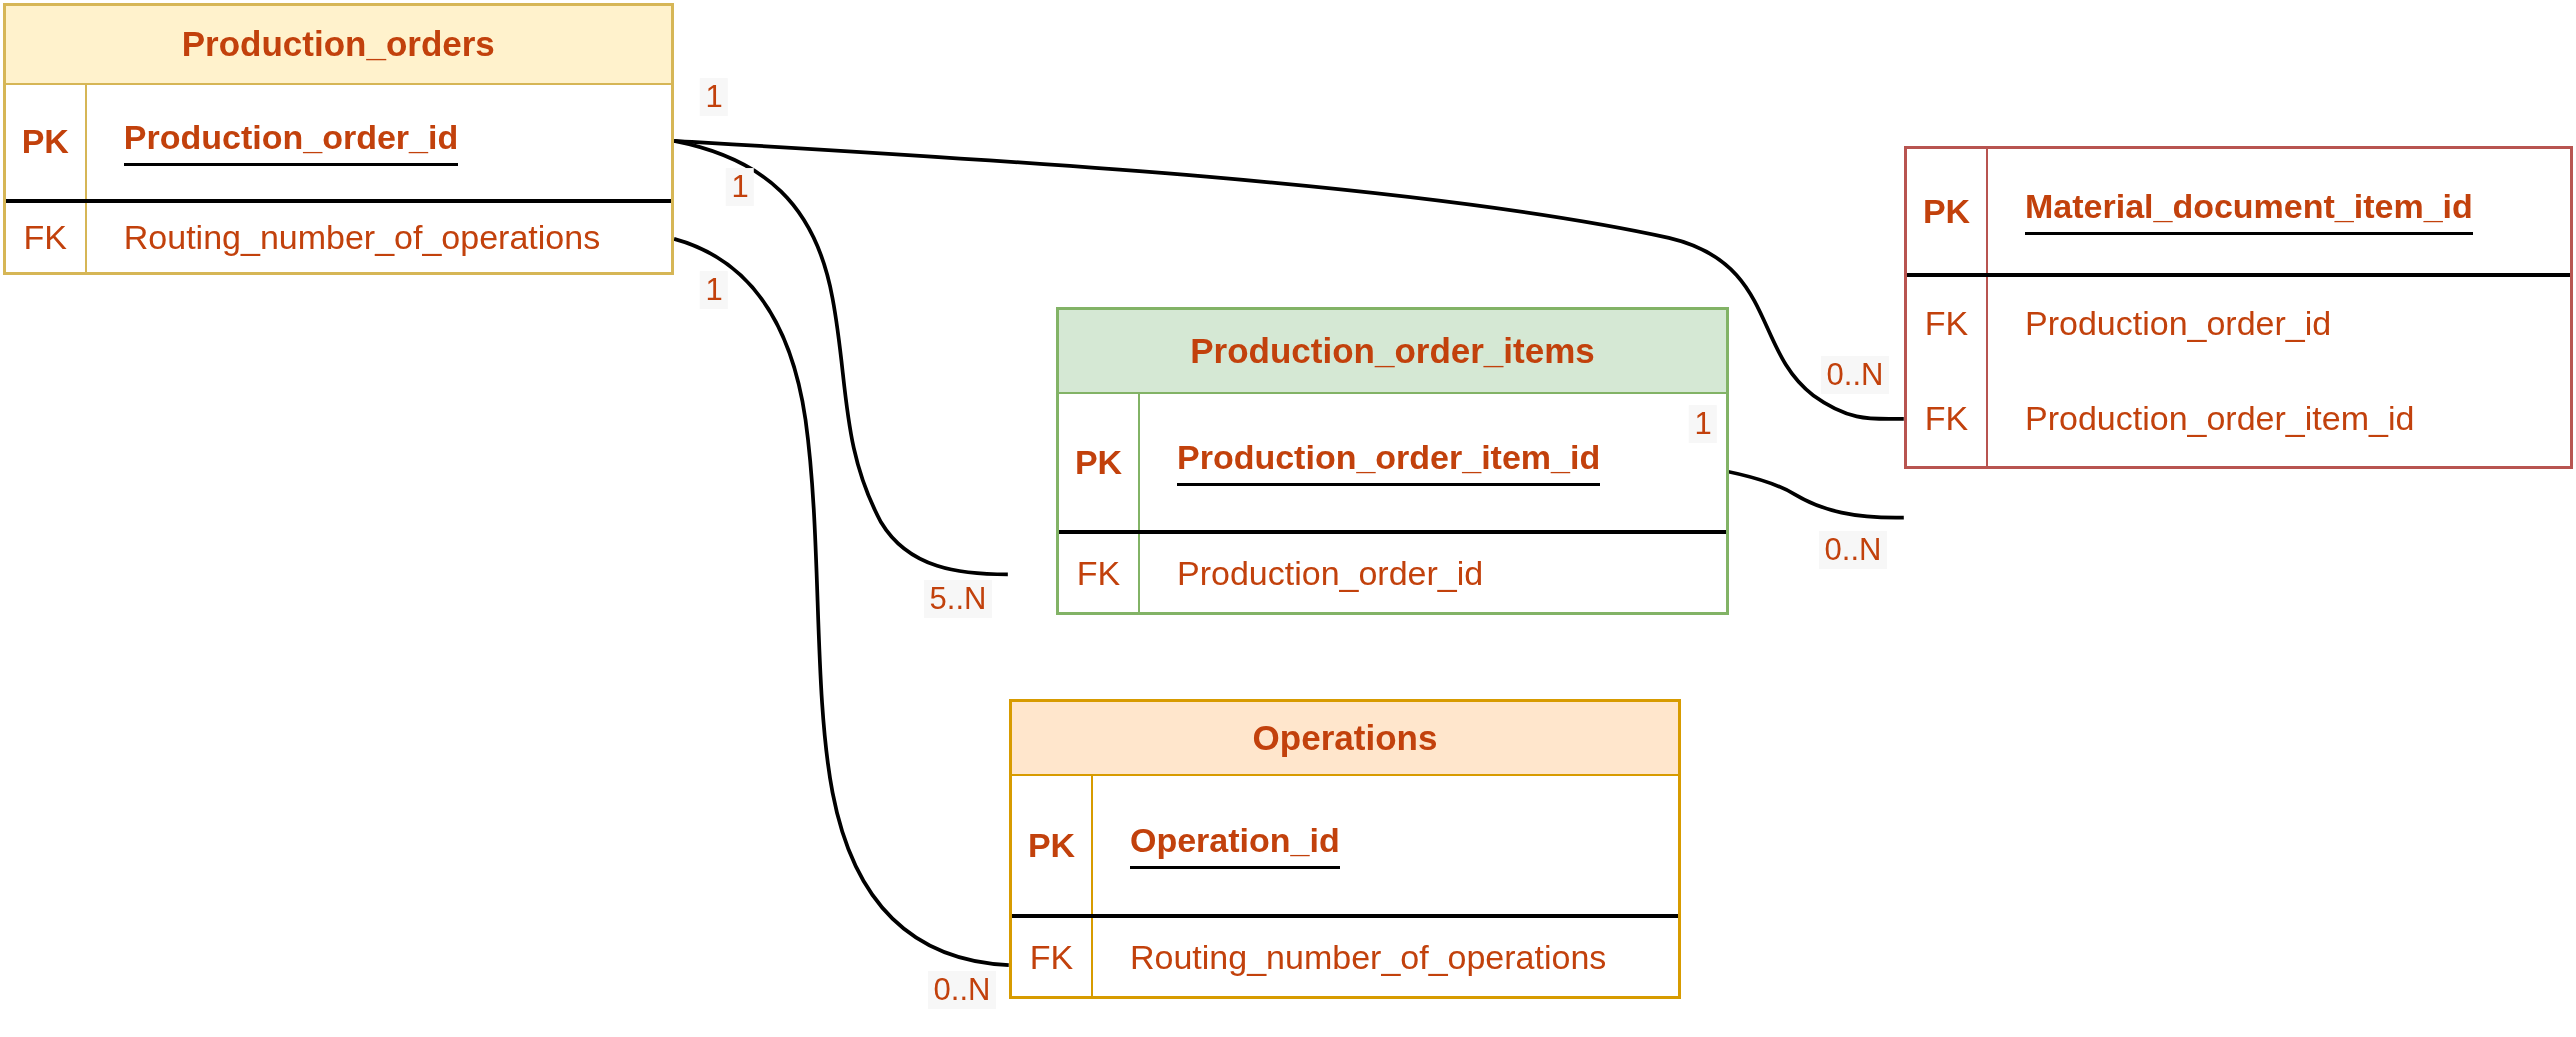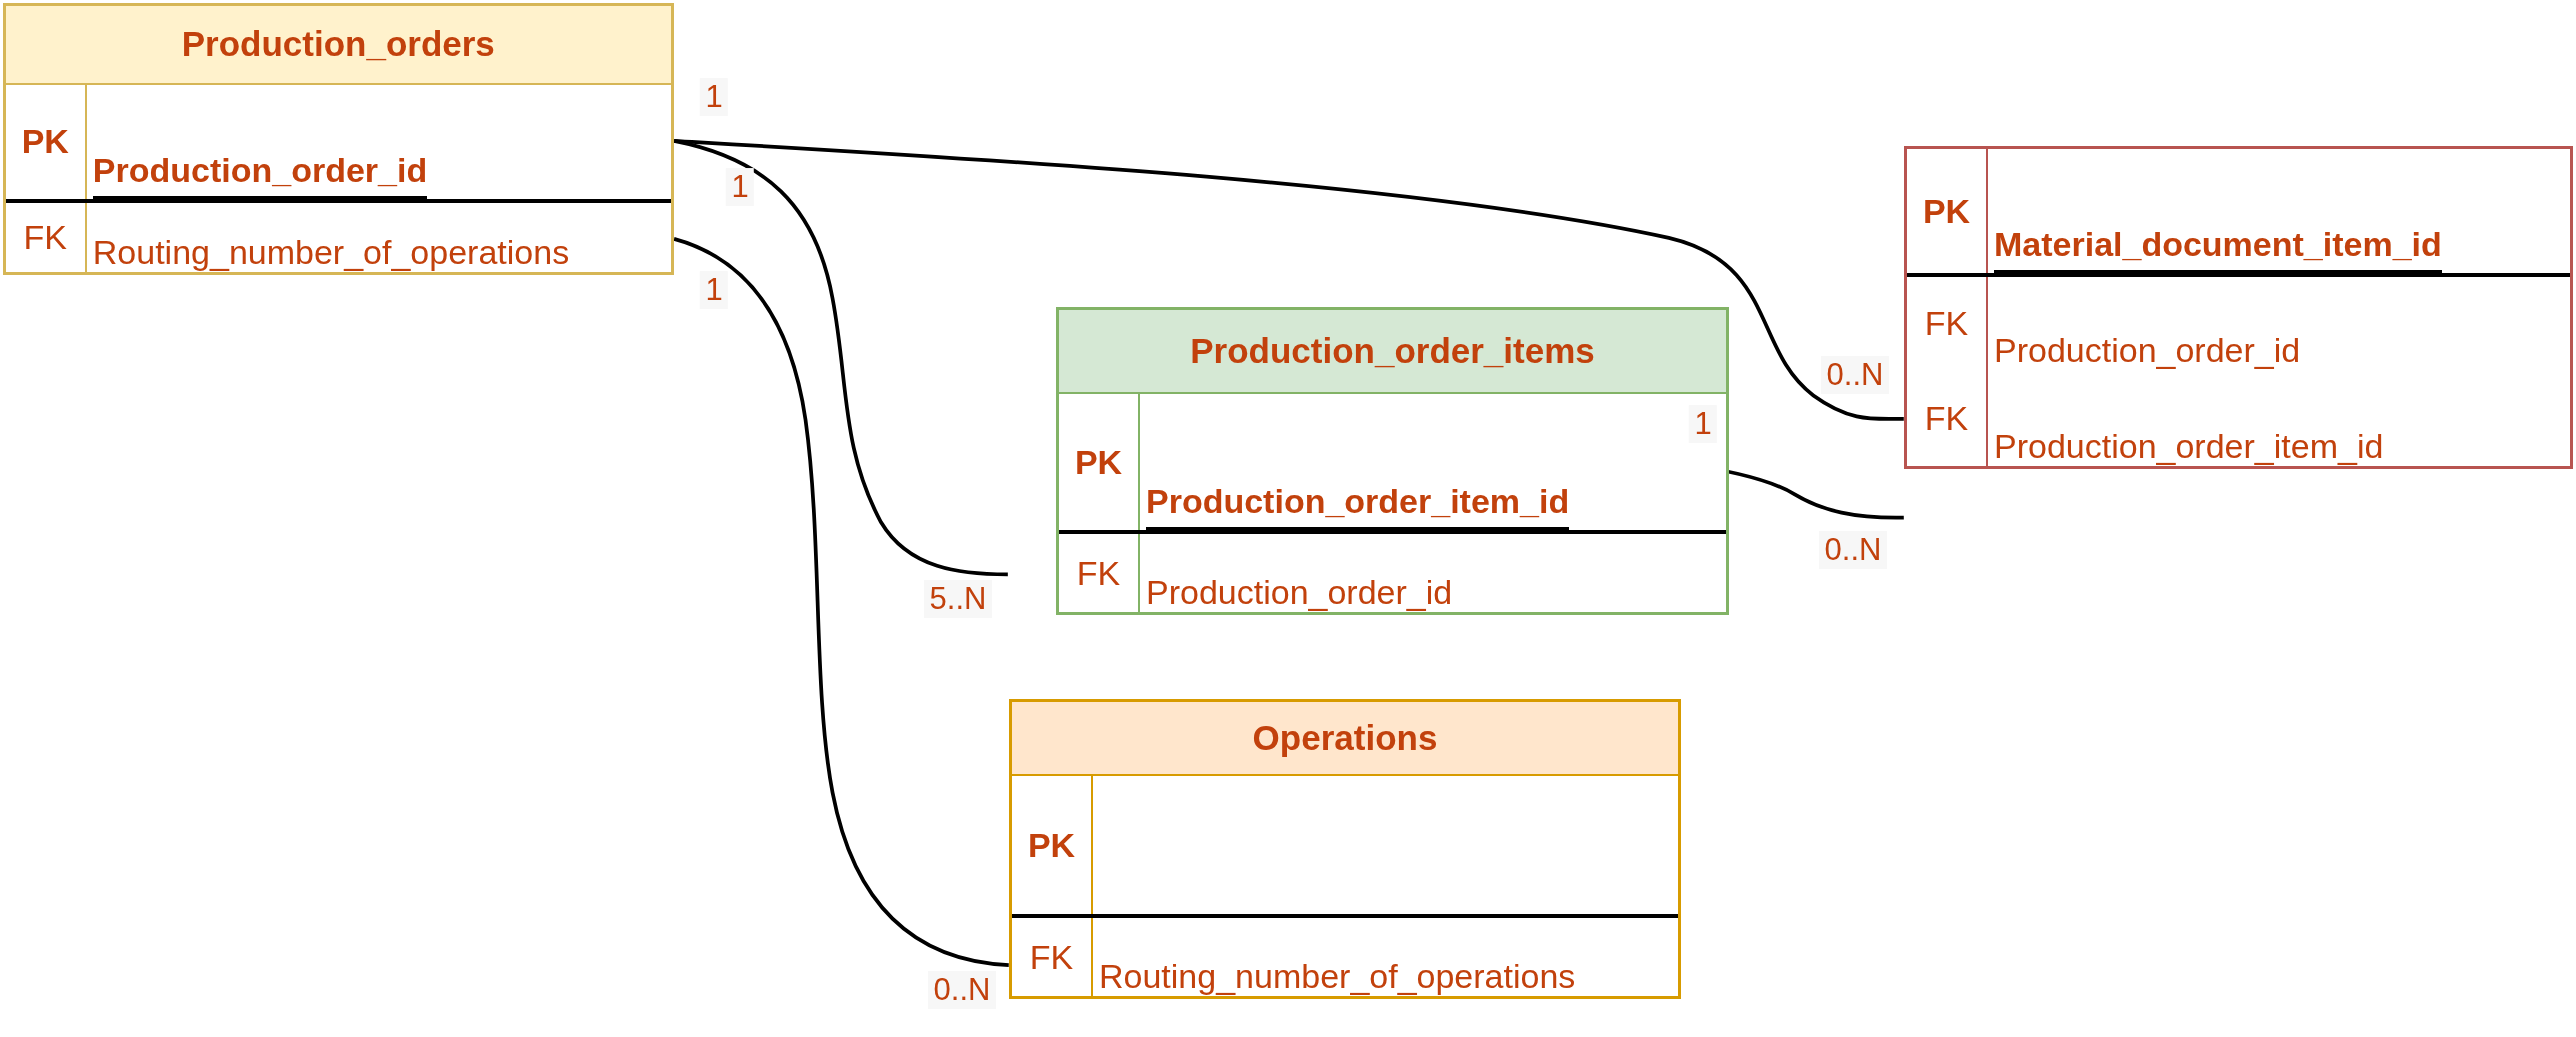--- a/index.html
+++ b/index.html
@@ -53,22 +53,22 @@
     display: flex;
     align-items: center;
     justify-content: center;
     font-size: 34px;
   }
   .key-cell.pk { font-weight: bold; }
   .field-cell {
     box-sizing: border-box;
     flex: 1;
     display: flex;
-    align-items: flex-end;
-    padding-left: 6px;
+    align-items: center;
+    padding-left: 37px;
     font-size: 34px;
     white-space: nowrap;
     overflow: hidden;
   }
   .field-cell.pk { font-weight: bold; }
   .field-cell.pk .pk-underline {
     border-bottom: 3.7px solid #000000;
     padding-bottom: 5.6px;
   }
   .card-label {
@@ -135,20 +135,23 @@
     <div class="entity-row" style="height:96px;">
       <div class="key-cell">FK</div>
       <div class="field-cell">Production_order_item_id</div>
     </div>
   </div>
 
   <div class="entity" style="left:1009px; top:699px; width:672px; --fill:#FFE6CC; --border:#D79B00;">
     <div class="entity-header" style="height:74px;">Operations</div>
     <div class="entity-row" style="height:138px;">
       <div class="key-cell pk">PK</div>
+      <div class="field-cell pk">
+        <span class="pk-underline">Operation_id</span>
+      </div>
     </div>
     <div class="entity-row sep" style="height:82px;">
       <div class="key-cell">FK</div>
       <div class="field-cell">Routing_number_of_operations</div>
     </div>
   </div>
 
   <div class="card-label" style="left:714px; top:97px;">1</div>
   <div class="card-label" style="left:740px; top:187px;">1</div>
   <div class="card-label" style="left:714px; top:290px;">1</div>

